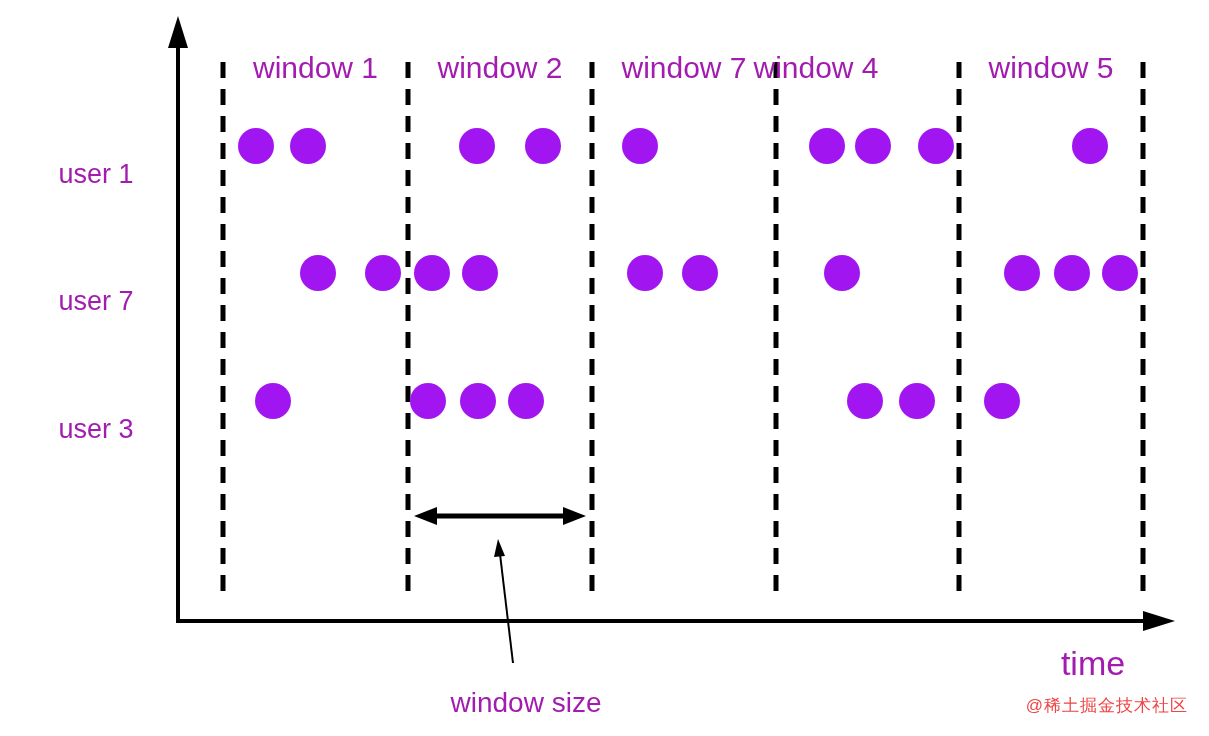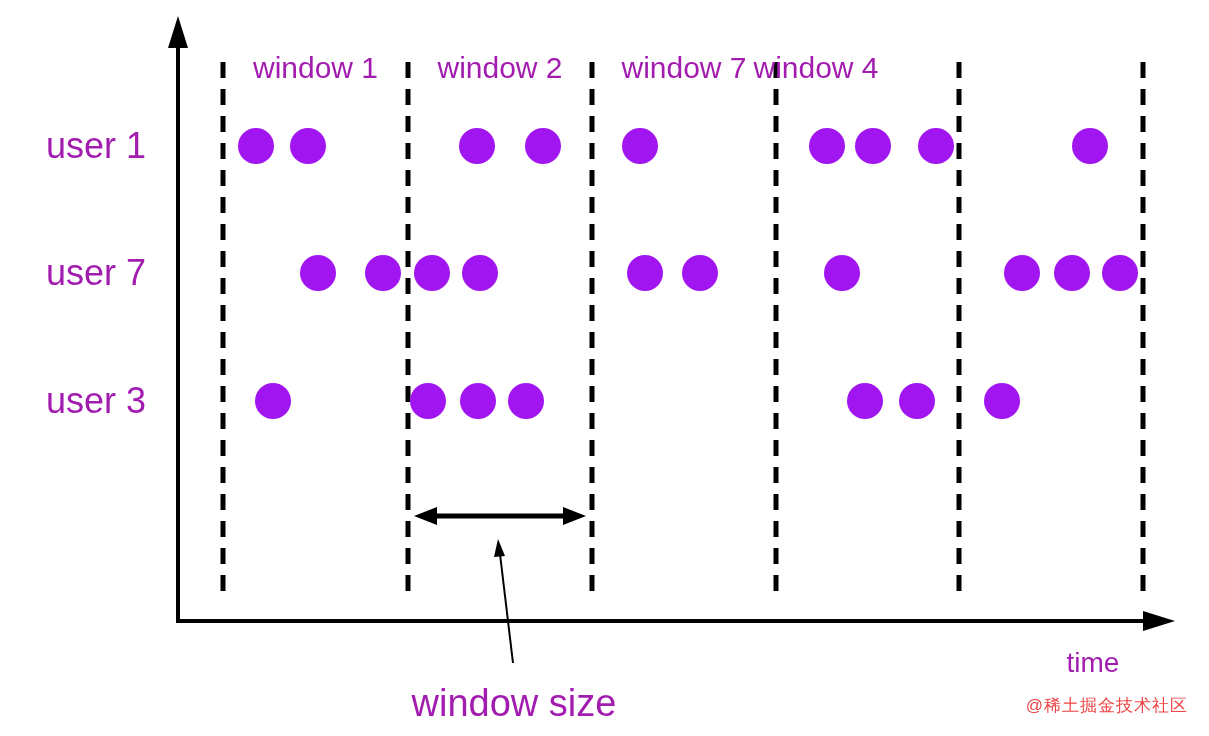--- a/index.html
+++ b/index.html
@@ -20,24 +20,24 @@
     left: 0;
     top: 0;
   }
   .lbl {
     position: absolute;
     transform: translate(-50%, -50%);
     color: #a21caf;
     white-space: nowrap;
     line-height: 1;
   }
-  .user-label   { font-size: 36px; }
+  .user-label   { font-size: 27px; margin-top: 28px; }
   .window-label { font-size: 30px; }
-  .time-label   { left: 1093px; top: 663px; font-size: 28px; text-align: right; }
-  .wsize-label  { left: 514px;  top: 703px; font-size: 38px; }
+  .time-label   { left: 1093px; top: 663px; font-size: 34px; text-align: right; }
+  .wsize-label  { left: 526px;  top: 703px; font-size: 28px; }
   .watermark {
     position: absolute;
     left: 1107px;
     top: 705px;
     transform: translate(-50%, -50%);
     font-size: 17px;
     color: #ef4444;
     letter-spacing: 1px;
     white-space: nowrap;
   }
@@ -95,13 +95,14 @@
   <div class="lbl wsize-label">window size</div>
 
   <div class="watermark">@稀土掘金技术社区</div>
 <div class="lbl user-label" style="left: 96px; top: 146px;">user 1</div>
     <div class="lbl user-label" style="left: 96px; top: 273px;">user 7</div>
     <div class="lbl user-label" style="left: 96px; top: 401px;">user 3</div>
     <div class="lbl window-label" style="left: 315.5px; top: 68px;">window 1</div>
     <div class="lbl window-label" style="left: 500px; top: 68px; text-align: center;">window 2</div>
     <div class="lbl window-label" style="left: 684px; top: 68px;">window 7</div>
     <div class="lbl window-label" style="left: 816px; top: 68px;">window 4</div>
+    <div class="lbl window-label" style="left: 1051px; top: 68px;">window 5</div>
   </div>
 
 </body></html>

